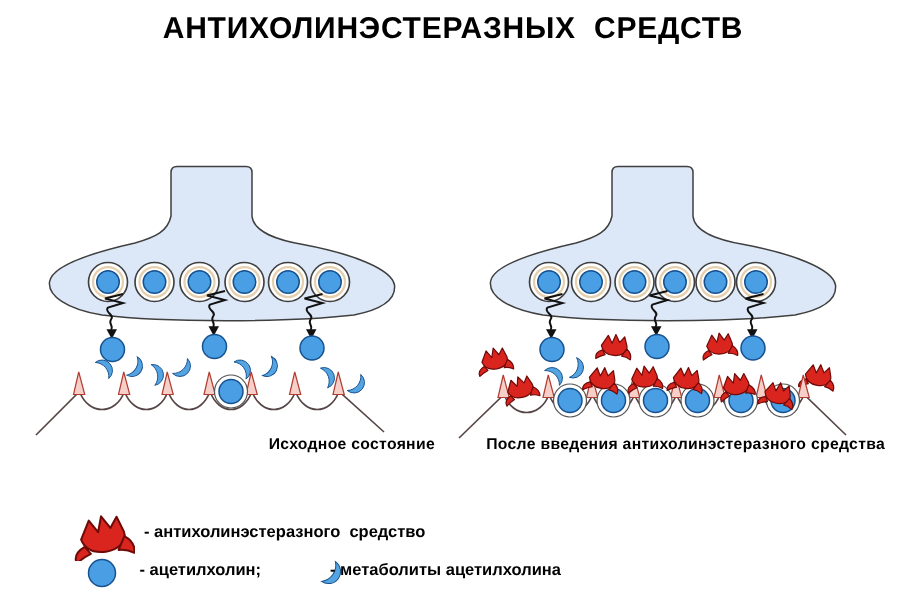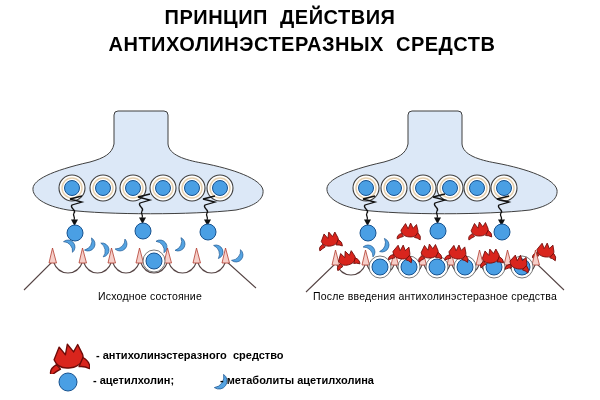--- a/index.html
+++ b/index.html
@@ -8,22 +8,22 @@
     font-family:"Liberation Sans", sans-serif;
   }
   .title {
     position:absolute; top:5px; left:0; width:560px; text-align:center;
     font-weight:bold; color:var(--text,#000);
   }
   .title .l1 { font-size:20px; letter-spacing:0.5px; white-space:pre; line-height:1.25; }
   .title .l2 { font-size:20px; letter-spacing:0.5px; white-space:pre; line-height:1.25; margin-top:2px;padding-left:44px; }
   .diagram { position:absolute; }
   .caption {
-    position:absolute; font-size:10.5px; font-weight:normal; letter-spacing:0.2px;
-    text-align:center; color:var(--text,#000); white-space:pre;
+    position:absolute; font-size:10.5px; font-weight:bold; letter-spacing:0.2px;
+    text-align:right; color:var(--text,#000); white-space:pre;
   }
   .legend-label {
     position:absolute; font-size:11px; font-weight:bold; color:var(--text,#000); white-space:pre;
   }
   .legend-icon { position:absolute; }
 
   
   .t-fill   { fill:var(--terminal-fill); stroke:var(--outline); stroke-width:1; }
   .ves-outer{ fill:#ffffff; stroke:var(--outline); stroke-width:1.1; }
   .ves-ring { fill:none; stroke:var(--vesicle-ring); stroke-width:1.5; }
@@ -58,21 +58,20 @@
     </g>
     <g id="bound-ach">
       <circle class="halo" r="11"></circle>
       <circle class="ach" r="8"></circle>
     </g>
     <path id="spike-shape" class="spike" d="M-4,0 L-0.5,-15 L3.5,0 Z"></path>
   </defs>
 </svg>
 
 <div class="title">
-  <div class="l1">ПРИНЦИП  ДЕЙСТВИЯ</div>
   <div class="l2">АНТИХОЛИНЭСТЕРАЗНЫХ  СРЕДСТВ</div>
 </div>
 
 <svg class="diagram" style="left:10px; top:100px;" width="280" height="210" viewBox="0 0 280 210">
   <path class="t-fill" d="M104,15 Q104,11 108,11 L154,11 Q158,11 158,15 L158,44
        C159,55 175,60 192,63 C224,69 251,79 253,90 C254,99 246,106 226,110
        C182,115 98,115 58,110 C34,106 22,97 23,88 C24,80 40,71 80,62
        C94,58 102,54 104,44 Z"></path>
   <use href="#vesicle-shape" transform="translate(62,88)"></use>
   <use href="#vesicle-shape" transform="translate(93,88)"></use>
@@ -163,21 +162,21 @@
 
   <use href="#flower-shape" transform="translate(57,158) rotate(-15)"></use>
   <use href="#flower-shape" transform="translate(112,152) rotate(10)"></use>
   <use href="#flower-shape" transform="translate(140,151) rotate(-5)"></use>
   <use href="#flower-shape" transform="translate(168,152) rotate(8)"></use>
   <use href="#flower-shape" transform="translate(201,156) rotate(-10)"></use>
   <use href="#flower-shape" transform="translate(229,162) rotate(12)"></use>
 </svg>
 
 <div class="caption" style="left:10px; top:290px; width:280px;">Исходное состояние</div>
-<div class="caption" style="left:280px; top:290px; width:310px;">После введения антихолинэстеразное средства</div>
+<div class="caption" style="left:280px; top:290px; width:310px;">После введения антихолинэстеразного средства</div>
 
 <svg class="legend-icon" style="left:48px; top:338px;" width="42" height="36" viewBox="0 0 42 36">
   <use href="#flower-shape" transform="translate(21,18) scale(1.7) rotate(-8)"></use>
 </svg>
 <div class="legend-label" style="left:96px; top:349px;">- антихолинэстеразного  средство</div>
 
 <svg class="legend-icon" style="left:56px; top:370px;" width="24" height="24" viewBox="0 0 24 24">
   <circle class="ach" cx="12" cy="12" r="9"></circle>
 </svg>
 <div class="legend-label" style="left:93px; top:374px;">- ацетилхолин;</div>

